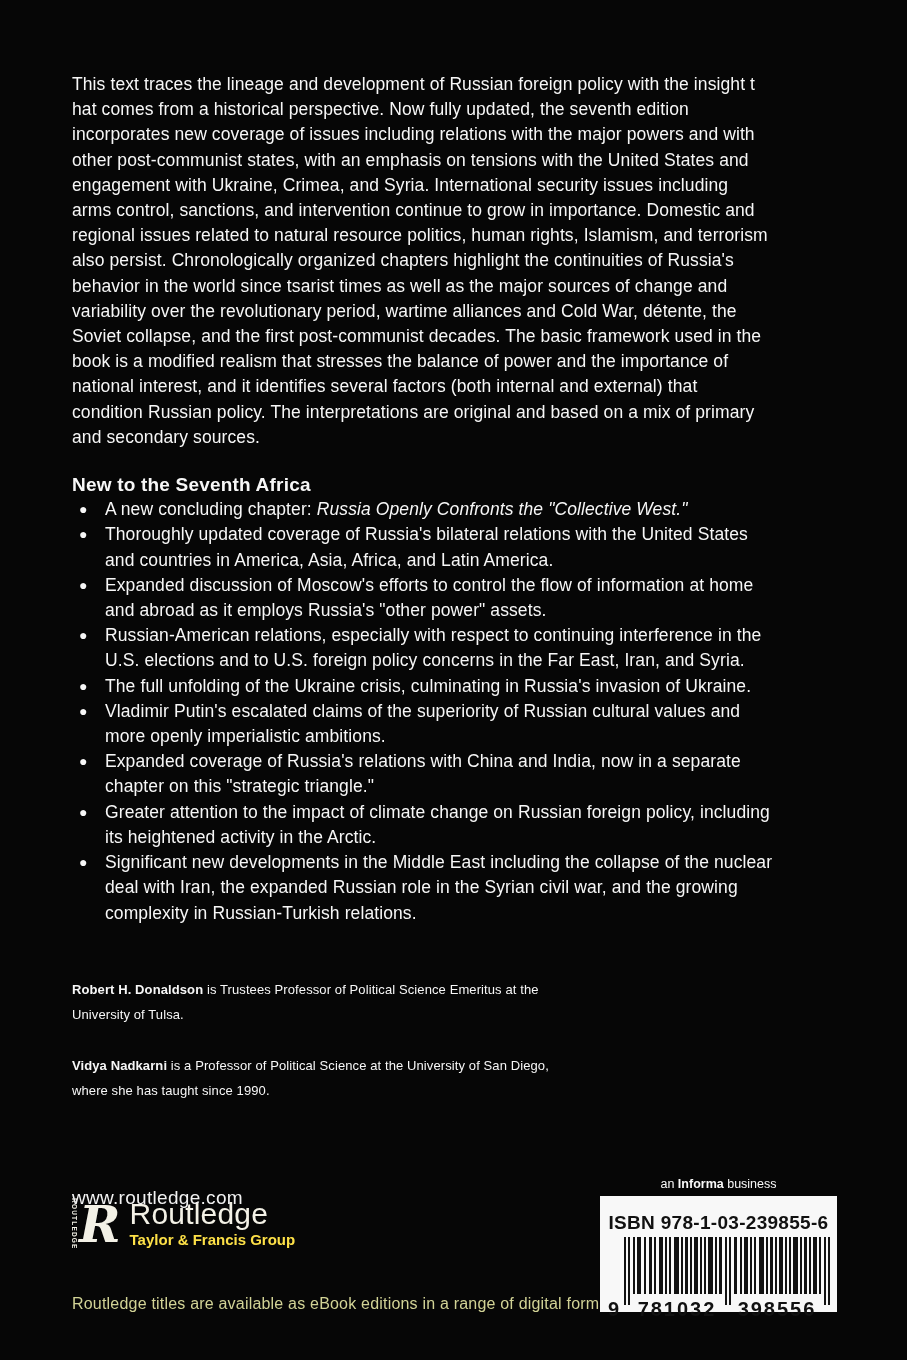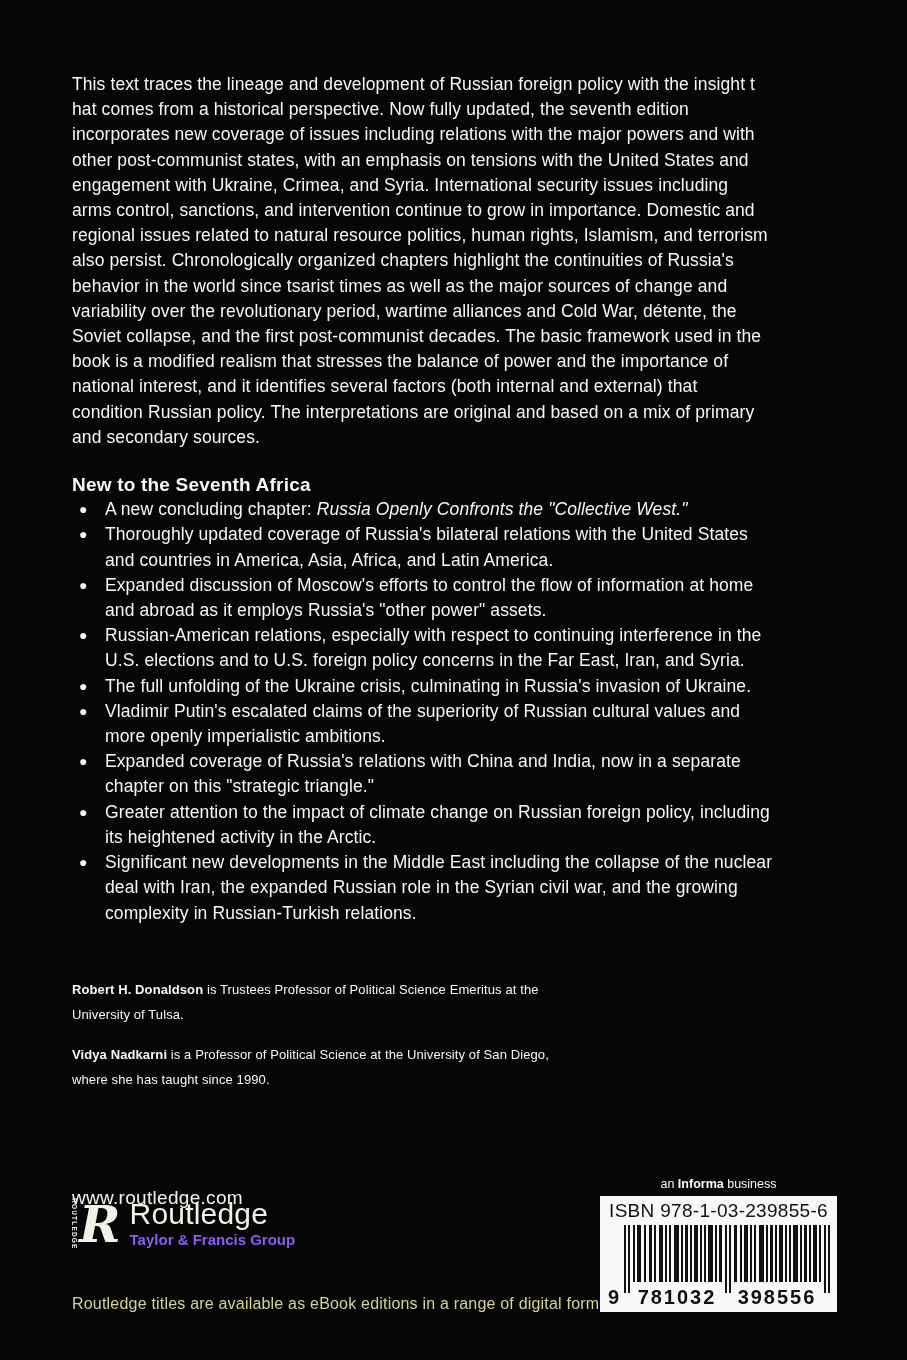--- a/index.html
+++ b/index.html
@@ -25,21 +25,21 @@
   ul.bullets { list-style:none; margin:0; padding:0; }
   .bullet { display:flex; font-size:17.5px; line-height:25.2px; }
   .bullet .marker {
     width:33px; flex:0 0 33px; padding-left:7px; box-sizing:border-box;
     font-size:14px;
   }
   .bullet .btext { flex:1; white-space:pre-line; letter-spacing:0.1px; }
   .btext .ital { font-style:italic; }
   .bio { font-size:13px; line-height:25.2px; margin:0; letter-spacing:0.1px; }
   .bio1 { margin-top:51px; }
-  .bio2 { margin-top:15px; }
+  .bio2 { margin-top:26px; }
   .bio b { font-weight:bold; }
   .category {
     margin-top:61px; font-size:18px; letter-spacing:0.8px; color:#efefef;
     line-height:22px;
   }
   
   .logo-block {
     position:absolute; left:70px; top:1198; top:1198px;
     display:flex; align-items:flex-start;
   }
@@ -51,21 +51,21 @@
   }
   .logo-r {
     font-family:"DejaVu Serif", serif; font-style:italic; font-weight:bold;
     font-size:50px; line-height:54px; color:#f3f1e6; margin-left:1px;
   }
   .logo-text { margin-left:9px; }
   .logo-brand {
     font-size:30px; color:#f3f1e6; line-height:32px; letter-spacing:0.2px;
   }
   .logo-group {
-    font-size:15px; font-weight:bold; color:#8b5cf6; line-height:18px;
+    font-size:15px; font-weight:bold; color:#fde047; line-height:18px;
     margin-top:1px;
     text-align:center;
   }
   .website {
     position:absolute; left:72px; top:1187px; font-size:19px; color:#f2f2f2;
     letter-spacing:0.3px;
   }
   .ebook-note {
     position:absolute; left:72px; top:1295px; font-size:16px;
     letter-spacing:0.2px;
@@ -73,22 +73,22 @@
   .informa {
     position:absolute; left:600px; top:1177px; width:237px;
     text-align:center; font-size:12.5px; color:#fafafa;
   }
   .informa b { font-weight:bold; }
   .barcode-box {
     position:absolute; left:600px; top:1196px; width:237px; height:116px;
     background:#f8f8f8; color:#111; box-sizing:border-box;
   }
   .isbn-label {
-    text-align:center; font-size:19px; font-weight:normal; letter-spacing:0.3px;
-    padding-top:4px; color:#111;
+    text-align:center; font-size:19px; font-weight:bold; letter-spacing:0.3px;
+    padding-top:16px; color:#111;
   }
   .bars { display:block; margin:3px auto 0 auto; }
 </style>
 </head>
 <body style="background: rgb(6, 6, 6);">
 
 <div class="content">
 
   <p class="synopsis pre">This text traces the lineage and development of Russian foreign policy with the insight t
 hat comes from a historical perspective. Now fully updated, the seventh edition

